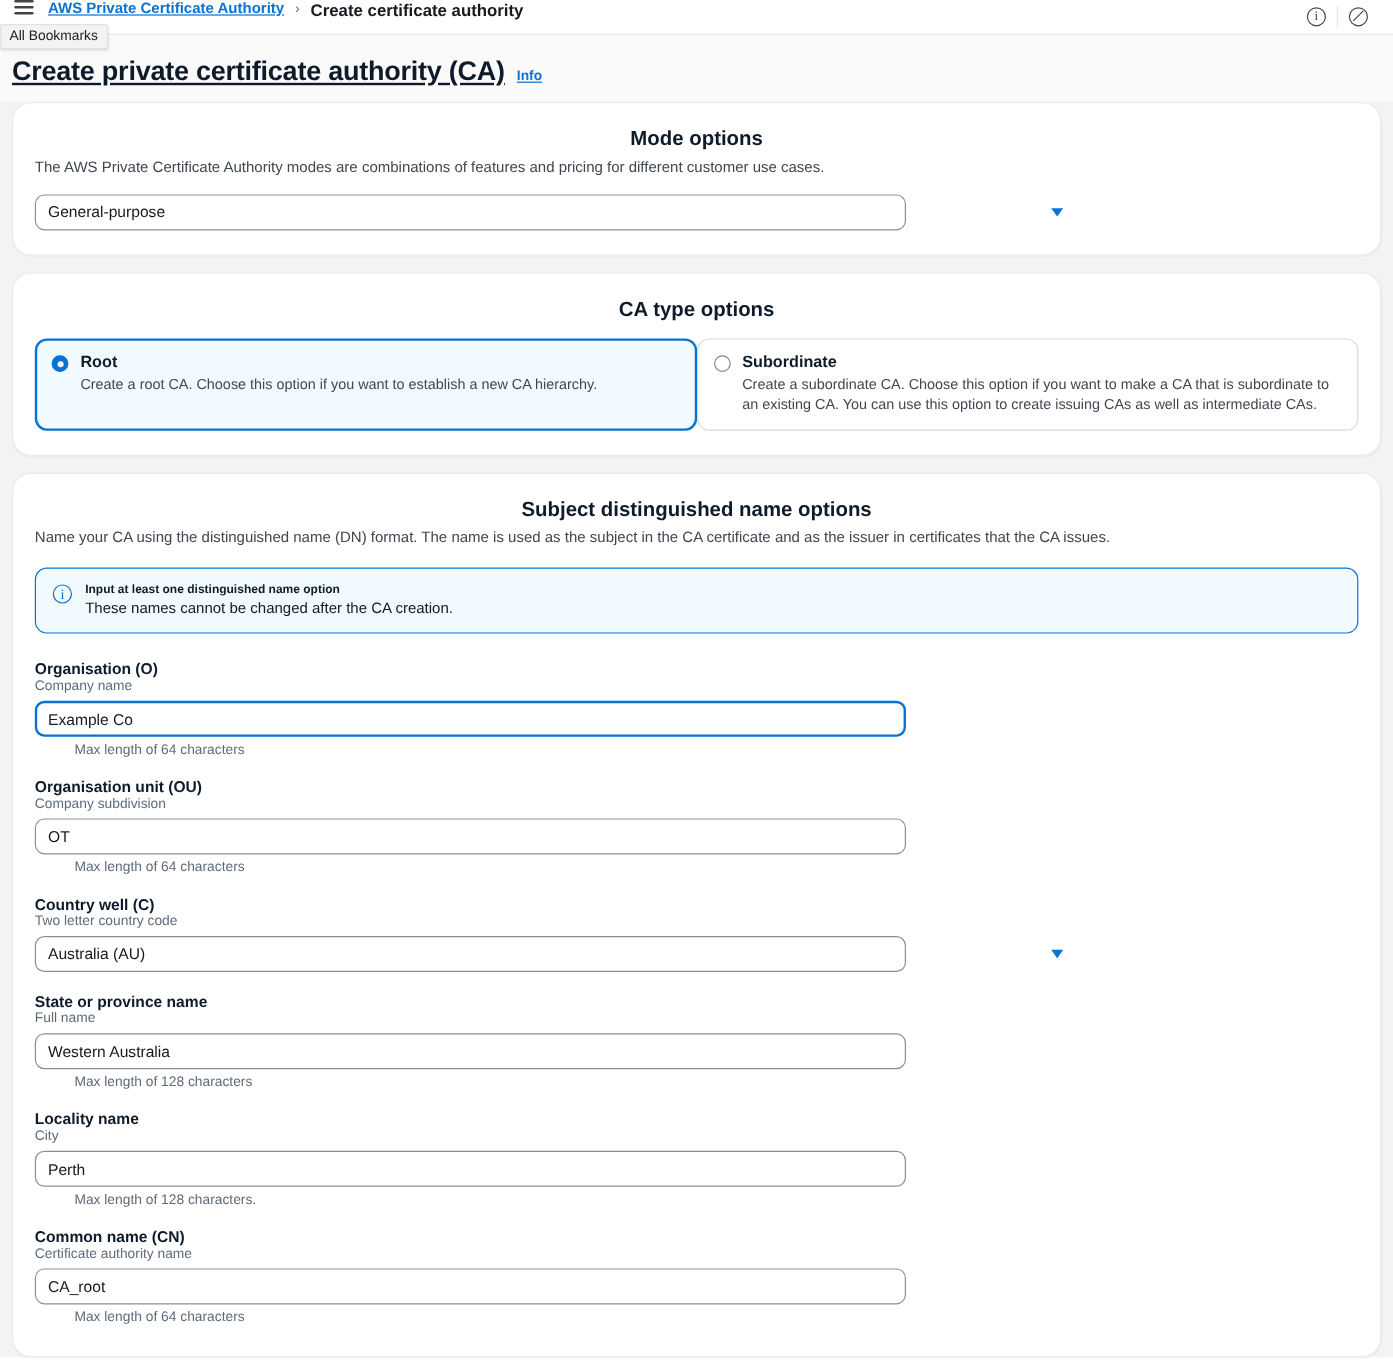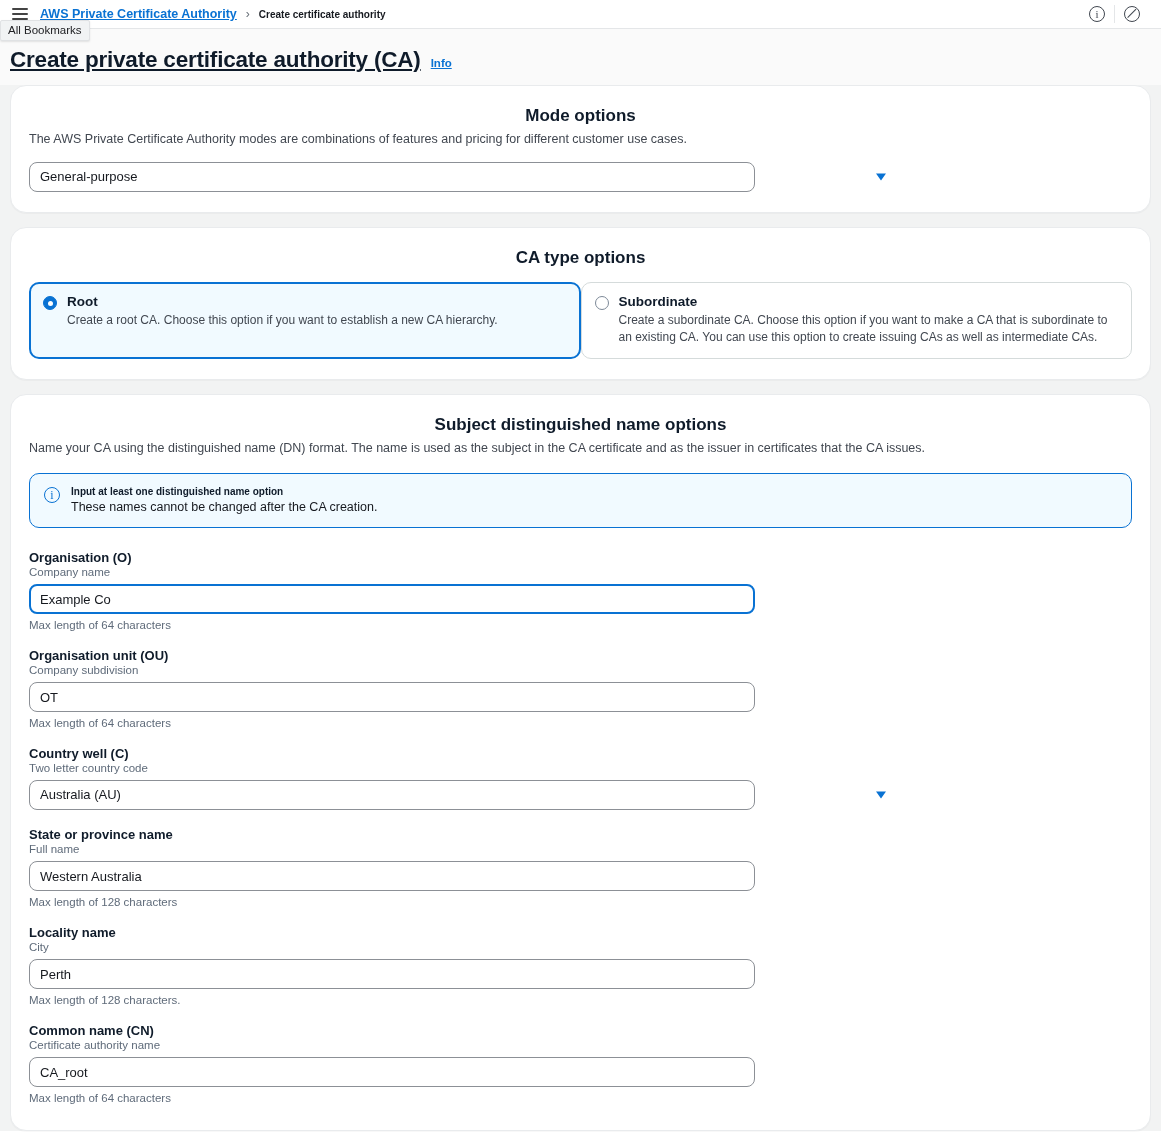--- a/index.html
+++ b/index.html
@@ -10,40 +10,39 @@
     font-family: "Liberation Sans", sans-serif;
     color: #16191f;
   }
   body { position: relative; width: 1161px; min-height: 1136px; overflow: hidden; }
 
   
   .topbar {
     height: 29px;
     border-bottom: 1px solid #e4e6e8;
     display: flex;
-    align-items: center;
     padding: 0 12px;
     background: #ffffff;
     position: relative;
   }
   .hamburger {
     width: 16px; height: 12px;
     display: flex; flex-direction: column; justify-content: space-between;
     margin-right: 12px; cursor: pointer;
   }
   .hamburger span { display: block; height: 1.6px; background: #444; border-radius: 1px; }
   .crumb-link {
     color: #0972d3;
     font-size: 12.5px;
     text-decoration: underline;
     cursor: pointer;
     font-weight: 700;
   }
   .crumb-sep { color: #687078; margin: 0 9px; font-size: 12px; }
-  .crumb-current { color: #16191f; font-size: 10px; font-weight: 700; }
+  .crumb-current { color: #16191f; font-size: 14px; font-weight: 700; }
   .topbar-right {
     margin-left: auto;
     display: flex; align-items: center; gap: 0;
   }
   .topbar-icon {
     width: 34px; height: 29px;
     display: flex; align-items: center; justify-content: center;
     cursor: pointer;
   }
   .topbar-divider { width: 1px; height: 18px; background: #e4e6e8; }
@@ -239,21 +238,21 @@
     font-size: 13px;
     color: #16191f;
     font-family: "Liberation Sans", sans-serif;
     background: #ffffff;
     outline: none;
   }
   input.text-input.focused {
     border: 2px solid #0972d3;
     padding: 0 9px;
   }
-  .field-hint { font-size: 11.5px; color: #5f6b7a; margin-top: 5px; }
+  .field-hint { font-size: 11.5px; color: #5f6b7a; margin-top: 5px; margin-left: 33px; }
 
   .spacer-bottom { height: 6px; }
 </style>
 </head>
 <body>
 
 <div class="topbar">
   <div class="hamburger">
     <span></span>
       <span></span>

